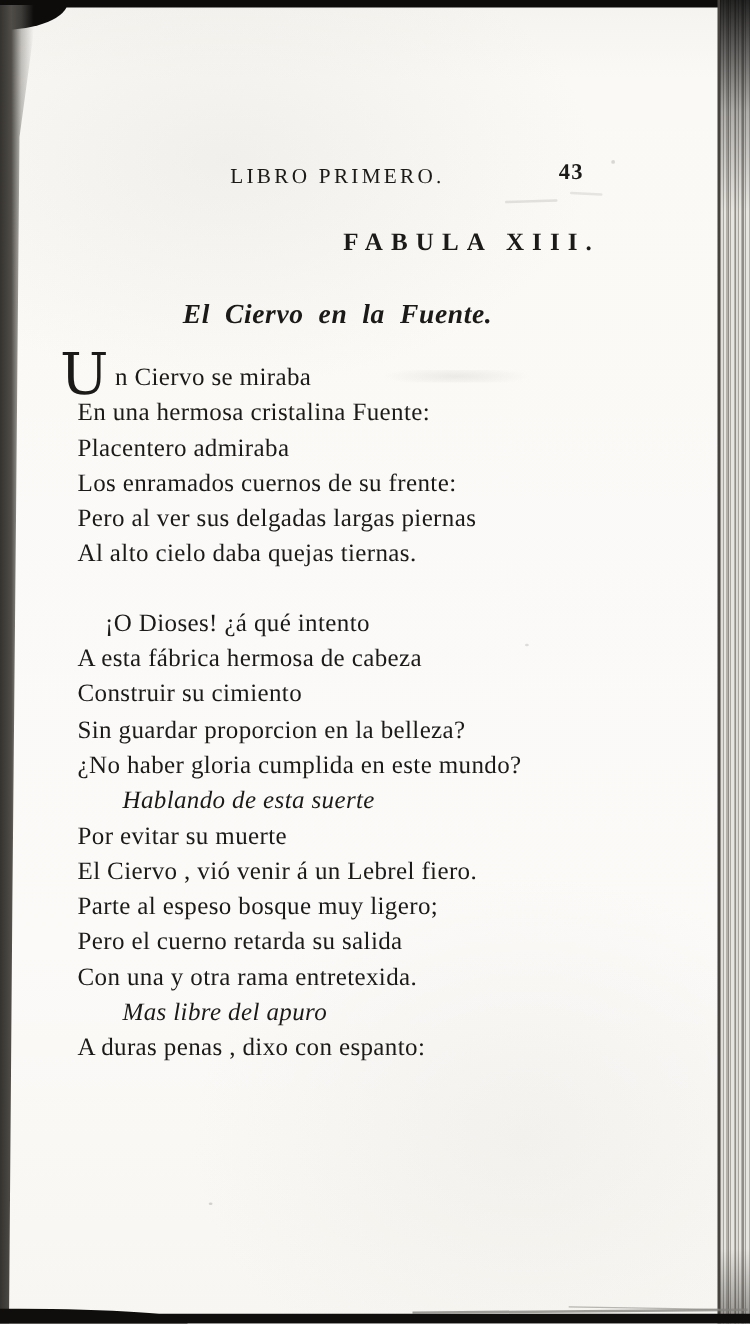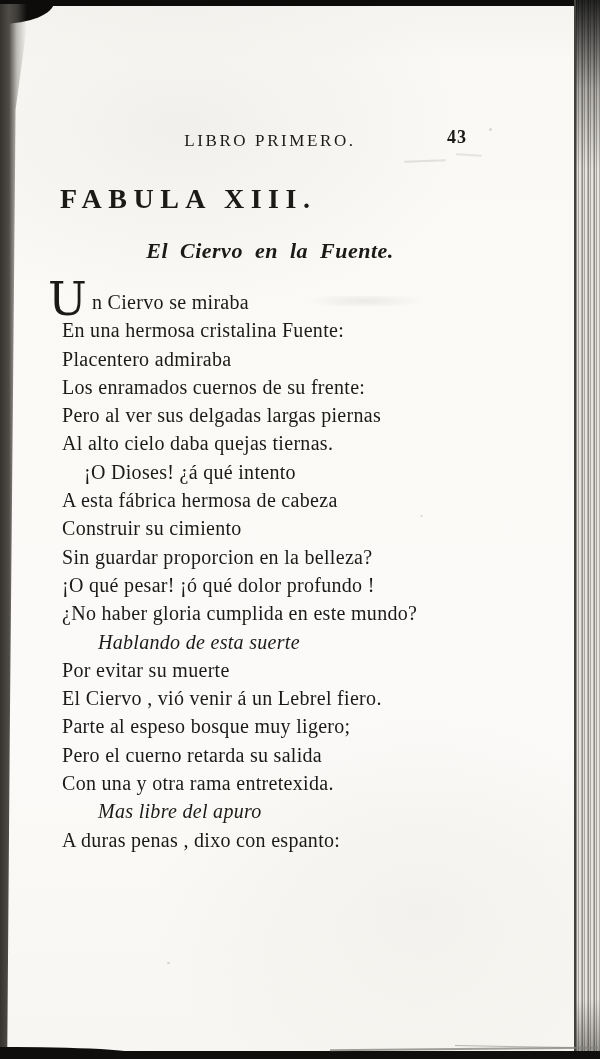--- a/index.html
+++ b/index.html
@@ -43,30 +43,30 @@
   .m3 { left:489px; top:128px; width:3px; height:3px; opacity:.35; }
   .m4 { left:167px; top:962px; width:3px; height:2px; opacity:.4; }
   .m5 { left:420px; top:515px; width:3px; height:2px; opacity:.3; }
   .smudge { position:absolute; left:300px; top:296px; width:130px; height:10px; opacity:.5;
             background:radial-gradient(60% 100% at 50% 50%, rgba(190,187,180,.5), transparent 75%); }
 
   
   .running-head { position:absolute; top:131px; left:80px; width:380px; text-align:center;
                   font-size:17px; font-weight:normal; letter-spacing:2.6px; white-space:nowrap; }
   .page-number { position:absolute; top:127px; left:447px; font-size:18px; font-weight:bold; letter-spacing:1px; }
-  .fable-title { position:absolute; top:183px; left:60px; width:420px; text-align:left;
-                 font-size:28px; font-weight:bold; letter-spacing:6.5px; white-space:nowrap; }
+  .fable-title { position:absolute; top:183px; left:60px; width:420px; text-align:right;
+                 font-size:20px; font-weight:bold; letter-spacing:6.5px; white-space:nowrap; }
   .fable-subtitle { position:absolute; top:238px; left:60px; width:420px; text-align:center;
                     font-size:22px; font-weight:bold; font-style:italic; word-spacing:6px;
                     letter-spacing:.5px; white-space:nowrap; }
 
   .poem { position:absolute; left:62px; top:288px; width:440px;
           font-size:20px; line-height:28.3px; letter-spacing:.3px; }
   .line { white-space:nowrap; }
-  .line.indent-sm { padding-left:22px; }
+  .line.indent-sm { padding-left:22px;margin-top:27px; }
   .line.indent { padding-left:36px;font-style:italic; }
   .line.first { position:relative; padding-left:30px; }
   .dropcap { position:absolute; left:-14px; top:-12px; font-size:46px; line-height:1;
              font-family:"DejaVu Serif",serif; }
 </style>
 </head>
 <body>
 
 <div class="scan">
 
@@ -97,21 +97,20 @@
     </div>
     <div class="line">En una hermosa cristalina Fuente:</div>
     <div class="line">Placentero admiraba</div>
     <div class="line">Los enramados cuernos de su frente:</div>
     <div class="line">Pero al ver sus delgadas largas piernas</div>
     <div class="line">Al alto cielo daba quejas tiernas.</div>
     <div class="line indent-sm">¡O Dioses! ¿á qué intento</div>
     <div class="line">A esta fábrica hermosa de cabeza</div>
     <div class="line">Construir su cimiento</div>
     <div class="line">Sin guardar proporcion en la belleza?</div>
-    <div class="line">¡O qué pesar! ¡ó qué dolor profundo !</div>
     <div class="line">¿No haber gloria cumplida en este mundo?</div>
     <div class="line indent">Hablando de esta suerte</div>
     <div class="line">Por evitar su muerte</div>
     <div class="line">El Ciervo , vió venir á un Lebrel fiero.</div>
     <div class="line">Parte al espeso bosque muy ligero;</div>
     <div class="line">Pero el cuerno retarda su salida</div>
     <div class="line">Con una y otra rama entretexida.</div>
     <div class="line indent">Mas libre del apuro</div>
     <div class="line">A duras penas , dixo con espanto:</div>
   </div>

